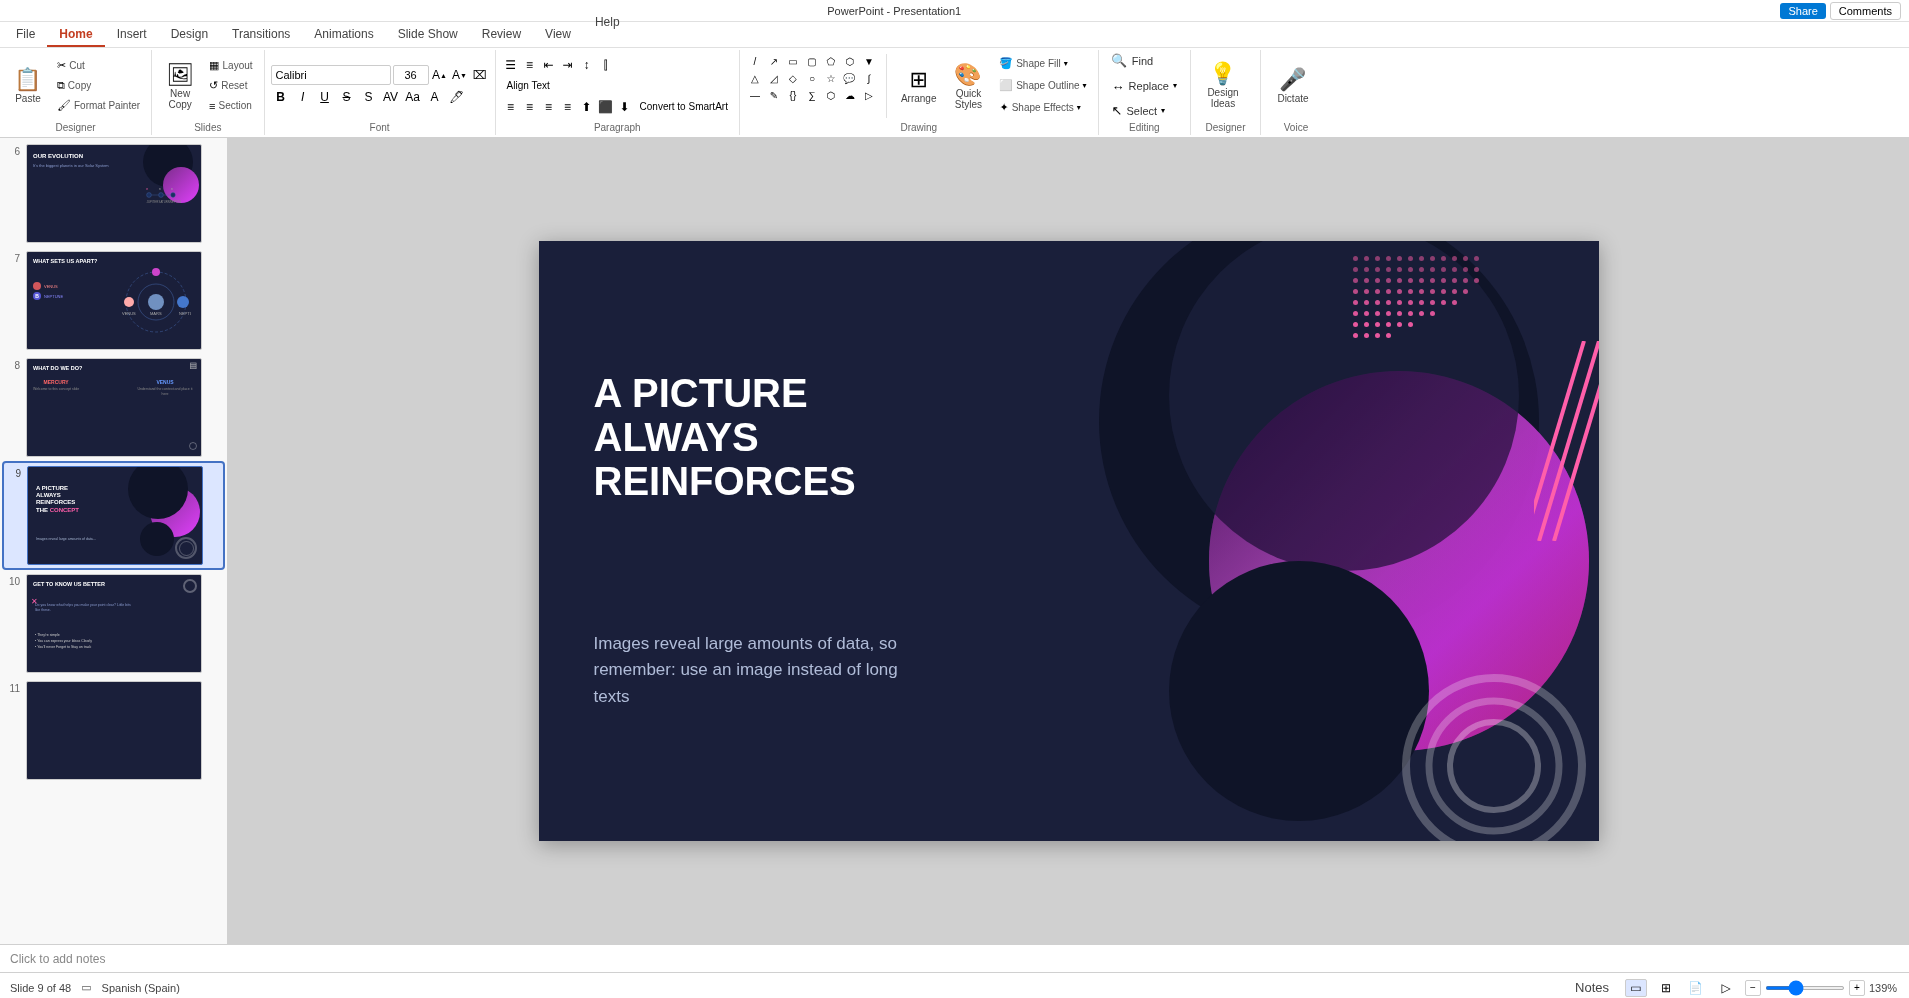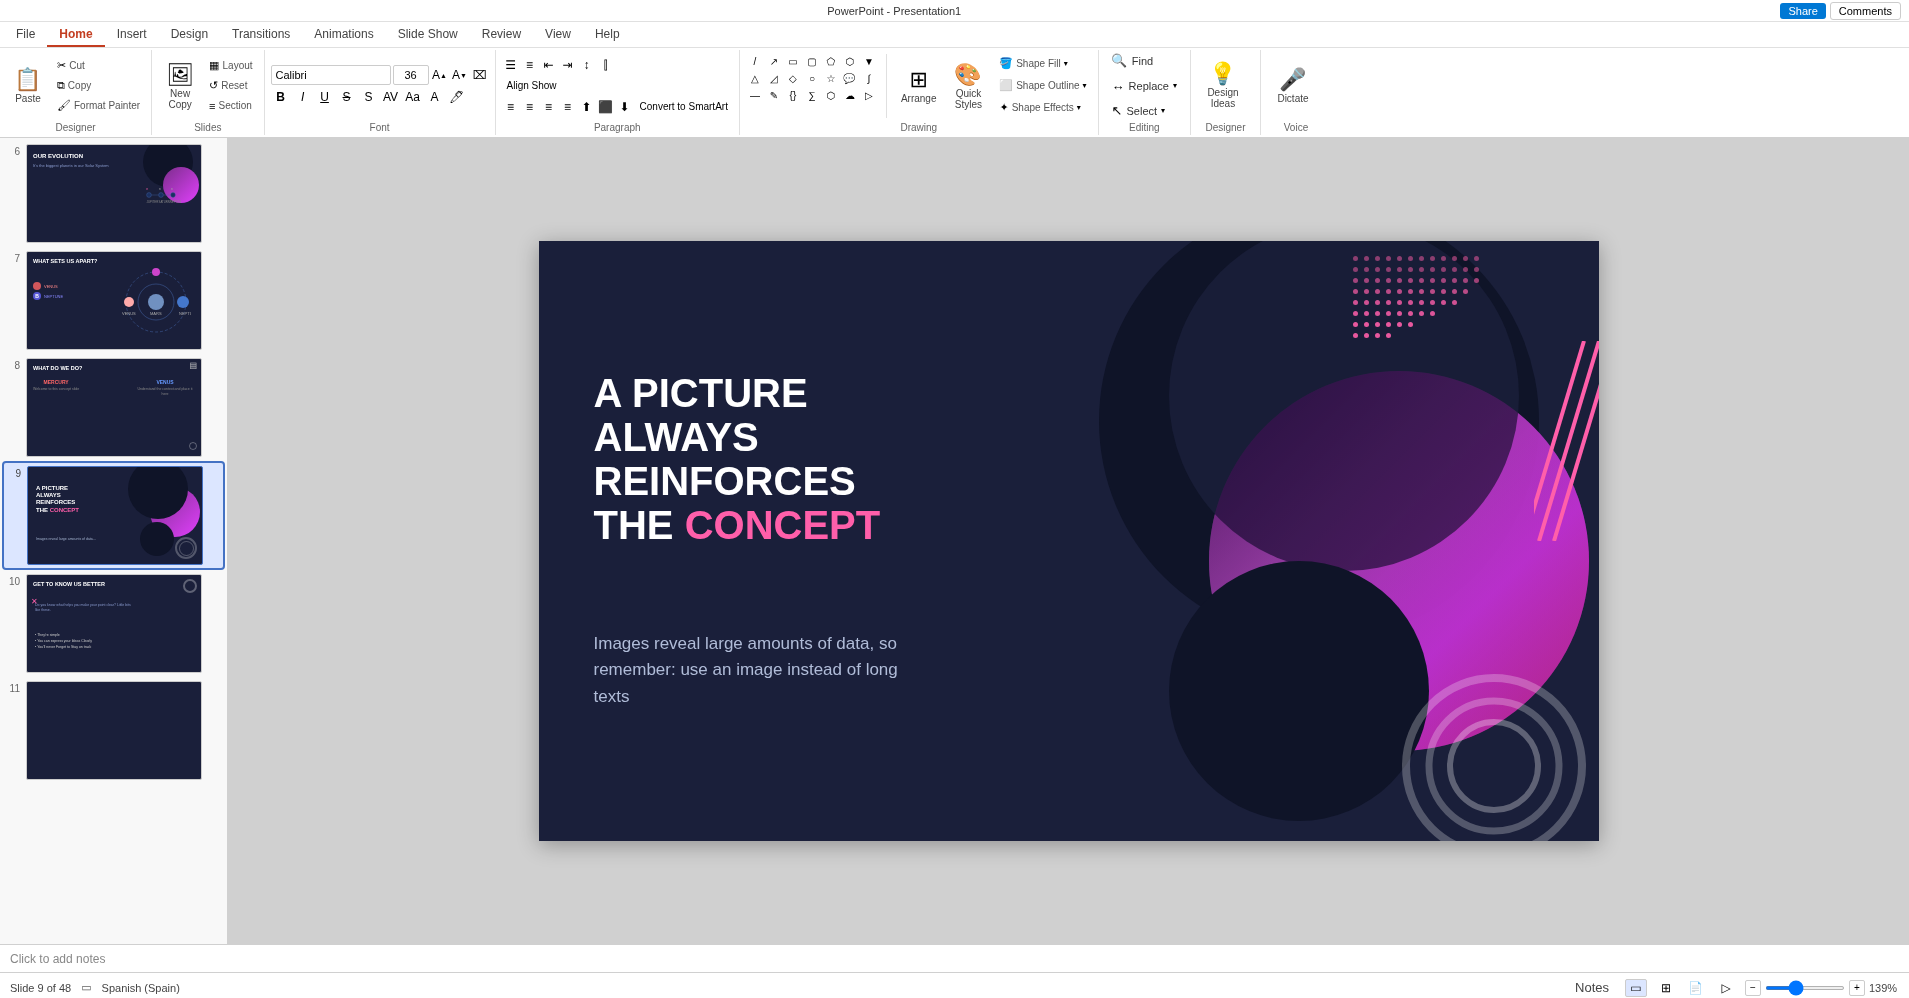--- a/index.html
+++ b/index.html
@@ -22,21 +22,21 @@
 <div style="height:26px; background:#fff; display:flex; align-items:flex-end; padding:0 4px; border-bottom:1px solid #e0e0e0;">
   <div style="padding:4px 12px; font-size:12px; cursor:pointer; color:#444; border-bottom:2px solid transparent;">File</div>
   <div style="padding:4px 12px; font-size:12px; cursor:pointer; color:#c33d20; border-bottom:2px solid #c33d20; font-weight:600;">Home</div>
   <div style="padding:4px 12px; font-size:12px; cursor:pointer; color:#444; border-bottom:2px solid transparent;">Insert</div>
   <div style="padding:4px 12px; font-size:12px; cursor:pointer; color:#444; border-bottom:2px solid transparent;">Design</div>
   <div style="padding:4px 12px; font-size:12px; cursor:pointer; color:#444; border-bottom:2px solid transparent;">Transitions</div>
   <div style="padding:4px 12px; font-size:12px; cursor:pointer; color:#444; border-bottom:2px solid transparent;">Animations</div>
   <div style="padding:4px 12px; font-size:12px; cursor:pointer; color:#444; border-bottom:2px solid transparent;">Slide Show</div>
   <div style="padding:4px 12px; font-size:12px; cursor:pointer; color:#444; border-bottom:2px solid transparent;">Review</div>
   <div style="padding:4px 12px; font-size:12px; cursor:pointer; color:#444; border-bottom:2px solid transparent;">View</div>
-  <div style="padding:4px 12px; font-size:12px; cursor:pointer; color:#444; border-bottom:2px solid transparent;">Help</div>
+  <div style="padding:16px 12px; font-size:12px; cursor:pointer; color:#444; border-bottom:2px solid transparent;">Help</div>
 </div>
 
 <div style="height:90px; background:#fff; border-bottom:1px solid #d0d0d0; display:flex; align-items:stretch; padding:2px 0;">
 
   <div style="display:flex; align-items:center; padding:2px 6px; border-right:1px solid #e0e0e0; position:relative; min-width:80px;">
     <div style="display:flex; align-items:center; padding-bottom:14px; gap:2px;">
       <div style="display:flex; flex-direction:column; align-items:center; padding:3px 5px; cursor:pointer; border-radius:3px; min-width:44px; min-height:58px; justify-content:center; border:1px solid transparent;">
         <span style="font-size:22px;">📋</span>
         <span style="font-size:10px; color:#444;">Paste</span>
       </div>
@@ -108,21 +108,21 @@
   <div style="display:flex; flex-direction:column; padding:2px 6px; border-right:1px solid #e0e0e0; position:relative; min-width:170px; justify-content:center;">
     <div style="display:flex; gap:1px; margin-bottom:3px;">
       <button style="width:18px; height:18px; font-size:12px; border:1px solid transparent; border-radius:2px; cursor:pointer; background:none;">☰</button>
       <button style="width:18px; height:18px; font-size:12px; border:1px solid transparent; border-radius:2px; cursor:pointer; background:none;">≡</button>
       <button style="width:18px; height:18px; font-size:12px; border:1px solid transparent; border-radius:2px; cursor:pointer; background:none;">⇤</button>
       <button style="width:18px; height:18px; font-size:12px; border:1px solid transparent; border-radius:2px; cursor:pointer; background:none;">⇥</button>
       <button style="width:18px; height:18px; font-size:12px; border:1px solid transparent; border-radius:2px; cursor:pointer; background:none;">↕</button>
       <button style="width:18px; height:18px; font-size:12px; border:1px solid transparent; border-radius:2px; cursor:pointer; background:none;">⫿</button>
     </div>
     <div style="display:flex; gap:1px; margin-bottom:3px;">
-      <button style="padding:1px 4px; height:18px; font-size:10px; border:1px solid transparent; border-radius:2px; cursor:pointer; background:none; white-space:nowrap;">Align Show</button>
+      <button style="padding:1px 4px; height:18px; font-size:10px; border:1px solid transparent; border-radius:2px; cursor:pointer; background:none; white-space:nowrap;">Align Text</button>
     </div>
     <div style="display:flex; gap:1px; margin-bottom:14px;">
       <button style="width:18px; height:18px; font-size:12px; border:1px solid transparent; border-radius:2px; cursor:pointer; background:none;">≡</button>
       <button style="width:18px; height:18px; font-size:12px; border:1px solid transparent; border-radius:2px; cursor:pointer; background:none;">≡</button>
       <button style="width:18px; height:18px; font-size:12px; border:1px solid transparent; border-radius:2px; cursor:pointer; background:none;">≡</button>
       <button style="width:18px; height:18px; font-size:12px; border:1px solid transparent; border-radius:2px; cursor:pointer; background:none;">≡</button>
       <button style="width:18px; height:18px; font-size:12px; border:1px solid transparent; border-radius:2px; cursor:pointer; background:none;">⬆</button>
       <button style="width:18px; height:18px; font-size:12px; border:1px solid transparent; border-radius:2px; cursor:pointer; background:none;">⬛</button>
       <button style="width:18px; height:18px; font-size:12px; border:1px solid transparent; border-radius:2px; cursor:pointer; background:none;">⬇</button>
       <button style="padding:1px 4px; height:18px; font-size:10px; border:1px solid transparent; border-radius:2px; cursor:pointer; background:none; white-space:nowrap;">Convert to SmartArt</button>
@@ -455,23 +455,20 @@
         <svg style="position:absolute; top:100px; right:-15px; z-index:6;" width="80" height="200" viewBox="0 0 80 200">
           <line x1="80" y1="0" x2="20" y2="200" stroke="#ff5faa" stroke-width="4"></line>
           <line x1="65" y1="0" x2="5" y2="200" stroke="#ff5faa" stroke-width="4"></line>
           <line x1="50" y1="0" x2="-10" y2="200" stroke="#ff5faa" stroke-width="4"></line>
         </svg>
 
         <div style="position:absolute; left:55px; top:130px; z-index:10; color:white; font-size:40px; font-weight:900; line-height:1.1; font-family:Arial,sans-serif; text-transform:uppercase;">
           <div>A PICTURE</div>
           <div>ALWAYS</div>
           <div>REINFORCES</div>
-          <div>
-            <span>THE </span><span style="color:#ff5faa;">CONCEPT</span>
-          </div>
         </div>
 
         <div style="position:absolute; left:55px; top:390px; z-index:10; color:#b0bcd8; font-size:17px; line-height:1.55; max-width:340px;">Images reveal large amounts of data, so remember: use an image instead of long texts</div>
 
         <svg style="position:absolute; bottom:-20px; right:10px; z-index:7;" width="190" height="190" viewBox="0 0 190 190">
           <circle cx="95" cy="95" r="88" fill="none" stroke="rgba(255,255,255,0.25)" stroke-width="8"></circle>
           <circle cx="95" cy="95" r="65" fill="none" stroke="rgba(255,255,255,0.25)" stroke-width="7"></circle>
           <circle cx="95" cy="95" r="44" fill="none" stroke="rgba(255,255,255,0.3)" stroke-width="6"></circle>
         </svg>
 

